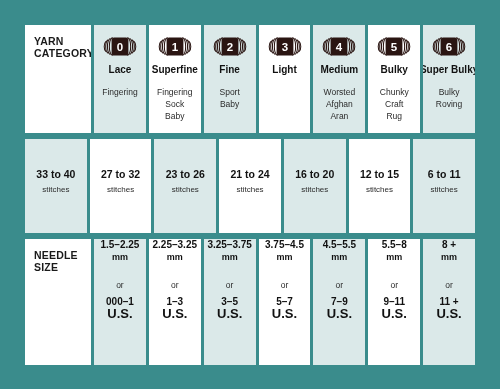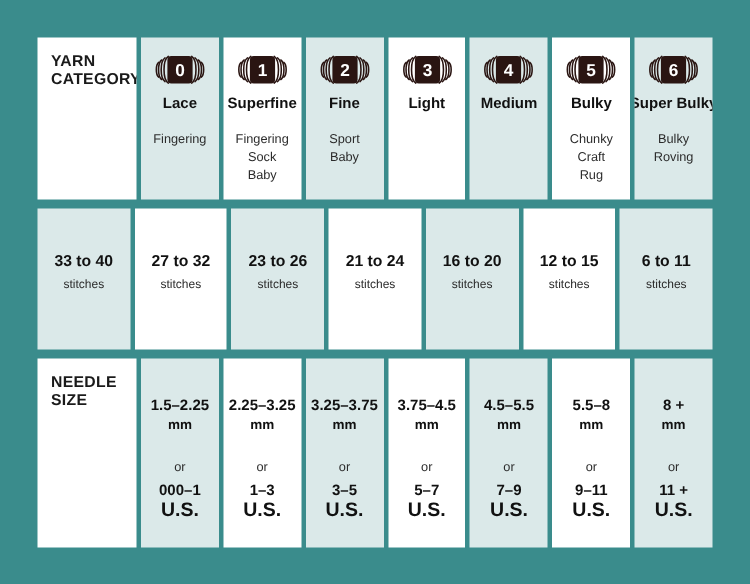--- a/index.html
+++ b/index.html
@@ -121,21 +121,20 @@
   .gauge-unit {
     margin-top: 5px;
     font-size: 8px;
     color: #2b2b2b;
     text-align: center;
     line-height: 10px;
   }
 
   
   .needle-mm {
-    margin-top: 26px;
     font-size: 10px;
     font-weight: bold;
     color: #111111;
     text-align: center;
     line-height: 12px;
     white-space: nowrap;
   }
   .needle-mmunit {
     font-size: 9px;
     font-weight: bold;
@@ -268,20 +267,21 @@
                   <path d="M24.8 1.6 C28.6 4.2 28.6 16.8 24.8 19.4"></path>
                   <path d="M27.0 2.6 C30.4 5.0 30.4 16.0 27.0 18.4"></path>
                   <path d="M29.2 4.0 C32.0 6.0 32.0 15.0 29.2 17.0"></path>
                   <path d="M31.2 5.6 C33.3 7.2 33.3 13.8 31.2 15.4"></path>
                 </g>
                 <rect x="8.6" y="1.4" width="16.8" height="18.2" rx="2.6" ry="2.6" fill="#2a1512"></rect>
                 <text x="17" y="14.6" text-anchor="middle" fill="#ffffff" font-family="Liberation Sans, sans-serif" font-size="11.5" font-weight="bold">4</text>
               </svg>
             </div>
             <div class="cat-name">Medium</div>
+            <div class="cat-types">Worsted<br>Afghan<br>Aran</div>
           </div>
           <div class="cell cell-data bg-white">
             <div class="skein">
               <svg viewBox="0 0 34 21" xmlns="http://www.w3.org/2000/svg">
                 <g stroke="#2a1512" stroke-width="1.05" fill="none" stroke-linecap="round">
                   <path d="M9.2 1.6 C5.4 4.2 5.4 16.8 9.2 19.4"></path>
                   <path d="M7.0 2.6 C3.6 5.0 3.6 16.0 7.0 18.4"></path>
                   <path d="M4.8 4.0 C2.0 6.0 2.0 15.0 4.8 17.0"></path>
                   <path d="M2.8 5.6 C0.7 7.2 0.7 13.8 2.8 15.4"></path>
                   <path d="M24.8 1.6 C28.6 4.2 28.6 16.8 24.8 19.4"></path>

